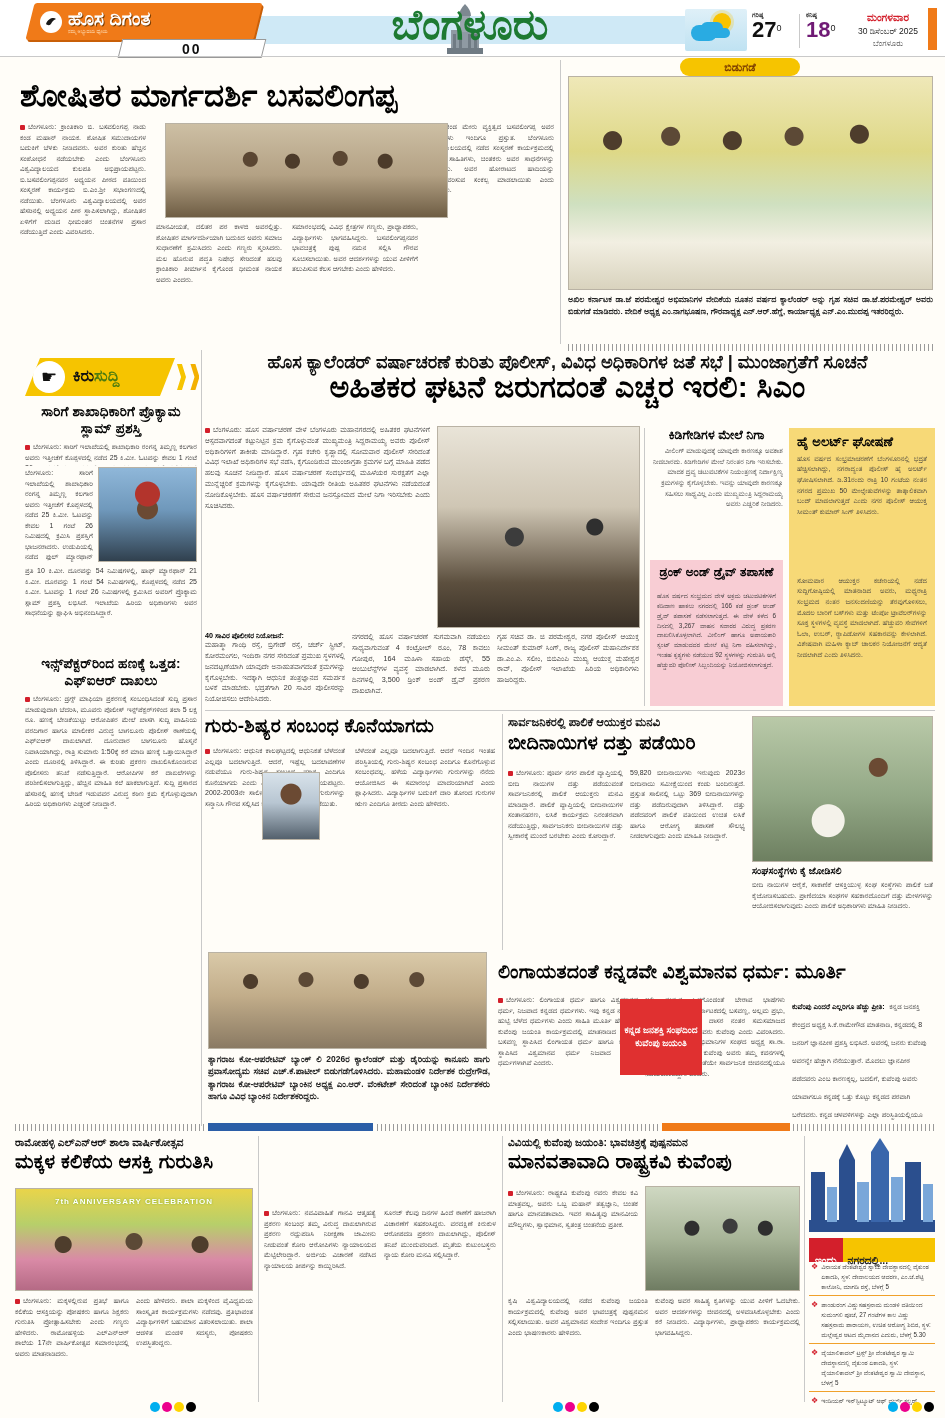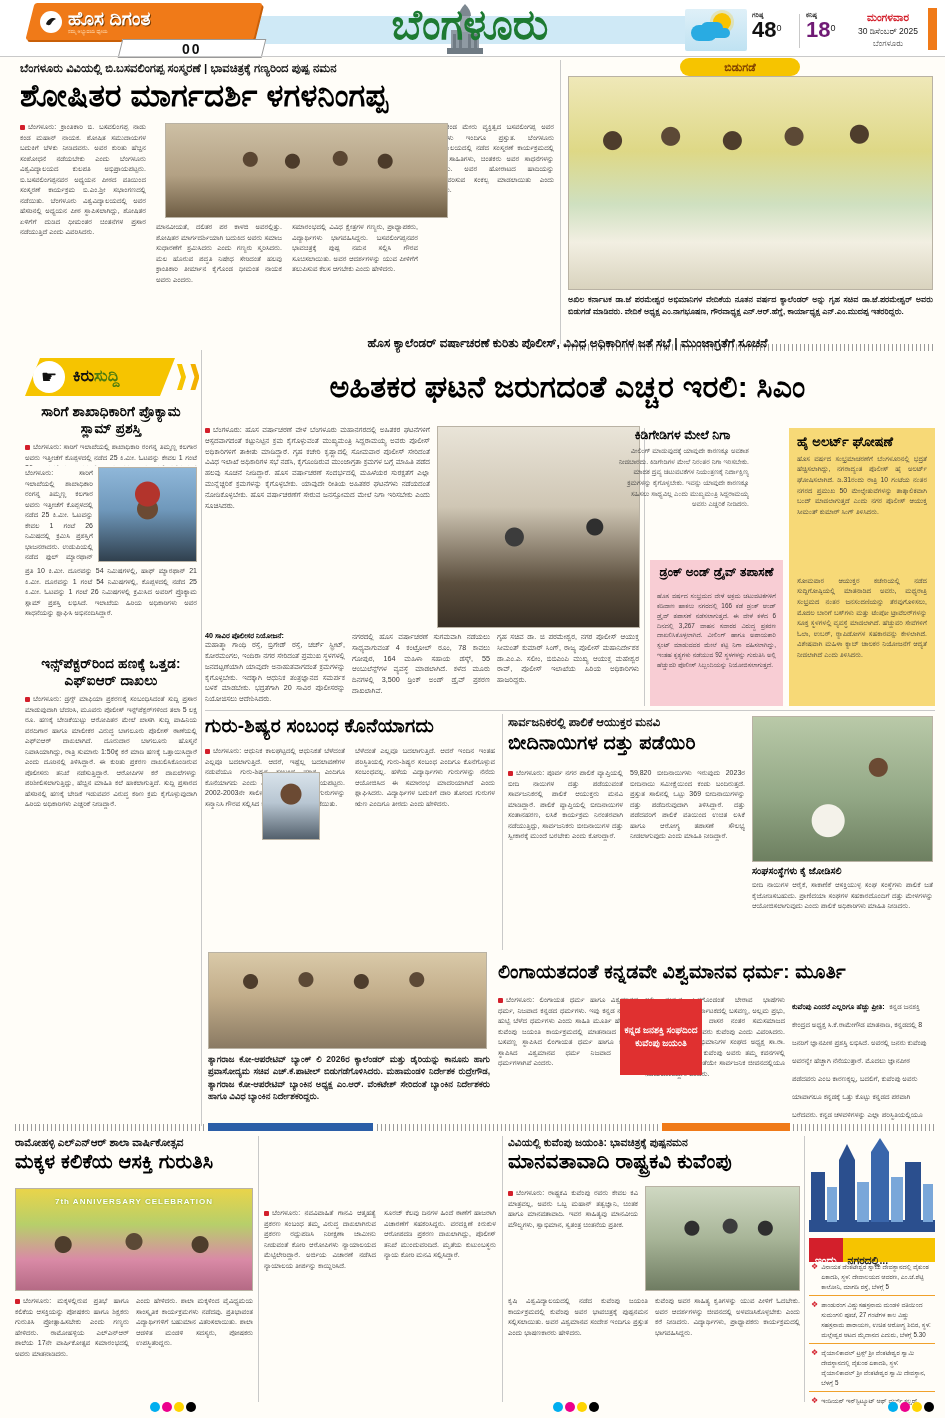--- a/index.html
+++ b/index.html
@@ -61,38 +61,37 @@
         <rect x="27" y="30" width="3" height="14" fill="#707b84"></rect>
     </svg>
     <div class="abs" style="left:270px;top:2px;width:400px;font-size:42px;font-weight:900;color:#1d7a32;text-align:center;line-height:1.1;">ಬೆಂಗಳೂರು</div>
 
     <div class="abs" style="left:685px;top:9px;width:62px;height:42px;background:linear-gradient(180deg,#dff0f8,#bfe2f2);border-radius:2px;">
       <span style="position:absolute;left:28px;top:4px;width:18px;height:18px;border-radius:50%;background:#f8c300;box-shadow:0 0 0 3px rgba(248,195,0,.25);"></span>
       <span style="position:absolute;left:6px;top:16px;width:26px;height:16px;background:#29abe2;border-radius:10px;box-shadow:8px -5px 0 -2px #29abe2,16px 0 0 -3px #29abe2;"></span>
     </div>
     <div class="abs" style="left:752px;top:11px;width:44px;text-align:left;">
       <div style="font-size:6.5px;font-weight:bold;color:#333;">ಗರಿಷ್ಠ</div>
-      <div style="line-height:1;"><span style="font-size:22px;font-weight:900;color:#111;">48</span><span class="degree">0</span></div>
+      <div style="line-height:1;"><span style="font-size:22px;font-weight:900;color:#111;">27</span><span class="degree">0</span></div>
     </div>
     <div class="abs vrule" style="left:799px;top:14px;height:34px;"></div>
     <div class="abs" style="left:806px;top:11px;width:44px;text-align:left;">
       <div style="font-size:6.5px;font-weight:bold;color:#333;">ಕನಿಷ್ಠ</div>
       <div style="line-height:1;"><span style="font-size:22px;font-weight:900;color:#701a75;">18</span><span class="degree">0</span></div>
     </div>
     <div class="abs" style="left:852px;top:11px;width:72px;text-align:center;">
       <div style="color:#d31f2b;font-weight:bold;font-size:10.5px;">ಮಂಗಳವಾರ</div>
       <div style="font-size:8.5px;color:#222;margin-top:2px;">30 ಡಿಸೆಂಬರ್ 2025</div>
       <div style="font-size:8px;color:#444;margin-top:2px;">ಬೆಂಗಳೂರು</div>
     </div>
     <div class="abs" style="left:928px;top:8px;width:9px;height:42px;background:#f07a18;"></div>
     <div class="abs hrule" style="left:0;top:56px;width:945px;"></div>
   </div>
 
-  <div class="abs kicker" style="left:20px;top:62px;width:535px;font-size:11.5px;">ಬೆಂಗಳೂರು ವಿವಿಯಲ್ಲಿ ಬಿ.ಬಸವಲಿಂಗಪ್ಪ ಸಂಸ್ಮರಣೆ | ಭಾವಚಿತ್ರಕ್ಕೆ ಗಣ್ಯರಿಂದ ಪುಷ್ಪ ನಮನ</div>
-  <div class="abs headline" style="left:20px;top:79px;width:535px;font-size:31px;">ಶೋಷಿತರ ಮಾರ್ಗದರ್ಶಿ ಳಗಳನಿಂಗಪ್ಪ</div>
+  <div class="abs headline" style="left:20px;top:79px;width:535px;font-size:31px;">ಶೋಷಿತರ ಮಾರ್ಗದರ್ಶಿ ಬಸವಲಿಂಗಪ್ಪ</div>
   <div class="abs body lead-par" style="left:20px;top:122px;width:126px;height:218px;">ಬೆಂಗಳೂರು: ಕ್ರಾಂತಿಕಾರಿ ಬಿ. ಬಸವಲಿಂಗಪ್ಪ ನಾಡು ಕಂಡ ಮಹಾನ್ ನಾಯಕ. ಶೋಷಿತ ಸಮುದಾಯಗಳ ಬದುಕಿಗೆ ಬೆಳಕು ನೀಡಿದವರು. ಅವರ ಕುರಿತು ಹೆಚ್ಚಿನ ಸಂಶೋಧನೆ ನಡೆಯಬೇಕು ಎಂದು ಬೆಂಗಳೂರು ವಿಶ್ವವಿದ್ಯಾಲಯದ ಕುಲಪತಿ ಅಭಿಪ್ರಾಯಪಟ್ಟರು. ಬಿ.ಬಸವಲಿಂಗಪ್ಪನವರ ಅಧ್ಯಯನ ಪೀಠದ ವತಿಯಿಂದ ಸಂಸ್ಮರಣೆ ಕಾರ್ಯಕ್ರಮ ಬಿ.ಎಂ.ಶ್ರೀ ಸಭಾಂಗಣದಲ್ಲಿ ನಡೆಯಿತು. ಬೆಂಗಳೂರು ವಿಶ್ವವಿದ್ಯಾಲಯದಲ್ಲಿ ಅವರ ಹೆಸರಿನಲ್ಲಿ ಅಧ್ಯಯನ ಪೀಠ ಸ್ಥಾಪಿಸಲಾಗಿದ್ದು, ಶೋಷಿತರ ಏಳಿಗೆಗೆ ದುಡಿದ ಧೀಮಂತರ ಚಿಂತನೆಗಳ ಪ್ರಸಾರ ನಡೆಯುತ್ತಿದೆ ಎಂದು ವಿವರಿಸಿದರು.</div>
   <div class="abs body" style="left:156px;top:122px;width:126px;height:218px;padding-top:100px;box-sizing:border-box;">ಮಾನವೀಯತೆ, ದಲಿತರ ಪರ ಕಾಳಜಿ ಅವರಲ್ಲಿತ್ತು. ಶೋಷಿತರ ಮಾರ್ಗದರ್ಶಿಯಾಗಿ ಬದುಕಿದ ಅವರು ಸಮಾಜ ಸುಧಾರಣೆಗೆ ಶ್ರಮಿಸಿದರು ಎಂದು ಗಣ್ಯರು ಸ್ಮರಿಸಿದರು. ಮಲ ಹೊರುವ ಪದ್ಧತಿ ನಿಷೇಧ ಸೇರಿದಂತೆ ಹಲವು ಕ್ರಾಂತಿಕಾರಿ ತೀರ್ಮಾನ ಕೈಗೊಂಡ ಧೀಮಂತ ನಾಯಕ ಅವರು ಎಂದರು.</div>
   <div class="abs body" style="left:292px;top:122px;width:126px;height:218px;padding-top:100px;box-sizing:border-box;">ಸಮಾರಂಭದಲ್ಲಿ ವಿವಿಧ ಕ್ಷೇತ್ರಗಳ ಗಣ್ಯರು, ಪ್ರಾಧ್ಯಾಪಕರು, ವಿದ್ಯಾರ್ಥಿಗಳು ಭಾಗವಹಿಸಿದ್ದರು. ಬಸವಲಿಂಗಪ್ಪನವರ ಭಾವಚಿತ್ರಕ್ಕೆ ಪುಷ್ಪ ನಮನ ಸಲ್ಲಿಸಿ ಗೌರವ ಸೂಚಿಸಲಾಯಿತು. ಅವರ ಆದರ್ಶಗಳನ್ನು ಯುವ ಪೀಳಿಗೆಗೆ ತಲುಪಿಸುವ ಕೆಲಸ ಆಗಬೇಕು ಎಂದು ಹೇಳಿದರು.</div>
   <div class="abs body" style="left:428px;top:122px;width:126px;height:218px;">ನಾಡು ಕಂಡ ಮೇರು ವ್ಯಕ್ತಿತ್ವದ ಬಸವಲಿಂಗಪ್ಪ ಅವರ ಚಿಂತನೆಗಳು ಇಂದಿಗೂ ಪ್ರಸ್ತುತ. ಬೆಂಗಳೂರು ವಿಶ್ವವಿದ್ಯಾಲಯದಲ್ಲಿ ನಡೆದ ಸಂಸ್ಮರಣೆ ಕಾರ್ಯಕ್ರಮದಲ್ಲಿ ಹಿರಿಯ ಸಾಹಿತಿಗಳು, ಚಿಂತಕರು ಅವರ ಸಾಧನೆಗಳನ್ನು ಸ್ಮರಿಸಿದರು. ಅವರ ಹೋರಾಟದ ಹಾದಿಯನ್ನು ಮುಂದುವರಿಸುವ ಸಂಕಲ್ಪ ಮಾಡಲಾಯಿತು ಎಂದು ತಿಳಿಸಿದರು.</div>
   <div class="abs photo" style="left:165px;top:123px;width:283px;height:95px;background:
        radial-gradient(circle at 30% 38%, #5a4632 7px, transparent 8px),
        radial-gradient(circle at 45% 40%, #4c3b2a 7px, transparent 8px),
        radial-gradient(circle at 62% 37%, #5a4632 7px, transparent 8px),
        radial-gradient(circle at 78% 40%, #4c3b2a 7px, transparent 8px),
        linear-gradient(180deg,#cdbfa4 0%,#b3a184 55%,#6e5d44 100%);"></div>
@@ -125,36 +124,36 @@
   <div class="abs body" style="left:25px;top:468px;width:68px;height:94px;">ಬೆಂಗಳೂರು: ಸಾರಿಗೆ ಇಲಾಖೆಯಲ್ಲಿ ಶಾಖಾಧಿಕಾರಿ ರಂಗನ್ನ ತಿಮ್ಮಣ್ಣ ಕಲಗಾರ ಅವರು ಇತ್ತೀಚೆಗೆ ಕೊಪ್ಪಳದಲ್ಲಿ ನಡೆದ 25 ಕಿ.ಮೀ. ಓಟವನ್ನು ಕೇವಲ 1 ಗಂಟೆ 26 ನಿಮಿಷದಲ್ಲಿ ಕ್ರಮಿಸಿ ಪ್ರಶಸ್ತಿಗೆ ಭಾಜನರಾದರು. ಉಡುಪಿಯಲ್ಲಿ ನಡೆದ ಫುಲ್ ಮ್ಯಾರಥಾನ್ ಓಟದಲ್ಲಿ ಭಾಗವಹಿಸಿ ಫುಲ್ ಮ್ಯಾರಥಾನ್ 42 ಕಿ.ಮೀ. ದೂರವನ್ನು 4 ಗಂಟೆ 30 ನಿಮಿಷಗಳಲ್ಲಿ ಪೂರೈಸಿದರು.</div>
   <div class="abs photo" style="left:98px;top:467px;width:99px;height:95px;background:
        radial-gradient(circle at 50% 28%, #b3342c 12px, transparent 13px),
        radial-gradient(circle at 50% 44%, #6b4a33 10px, transparent 11px),
        linear-gradient(180deg,#8fb7d9 0%,#6f98bb 45%,#30404e 100%);"></div>
   <div class="abs body" style="left:25px;top:566px;width:172px;height:86px;">ಪ್ರತಿ 10 ಕಿ.ಮೀ. ದೂರವನ್ನು 54 ನಿಮಿಷಗಳಲ್ಲಿ, ಹಾಫ್ ಮ್ಯಾರಥಾನ್ 21 ಕಿ.ಮೀ. ದೂರವನ್ನು 1 ಗಂಟೆ 54 ನಿಮಿಷಗಳಲ್ಲಿ, ಕೊಪ್ಪಳದಲ್ಲಿ ನಡೆದ 25 ಕಿ.ಮೀ. ಓಟವನ್ನು 1 ಗಂಟೆ 26 ನಿಮಿಷಗಳಲ್ಲಿ ಕ್ರಮಿಸಿದ ಅವರಿಗೆ ಪ್ರೊಕ್ಯಾಮ ಸ್ಲಾಮ್ ಪ್ರಶಸ್ತಿ ಲಭಿಸಿದೆ. ಇಲಾಖೆಯ ಹಿರಿಯ ಅಧಿಕಾರಿಗಳು ಅವರ ಸಾಧನೆಯನ್ನು ಶ್ಲಾಘಿಸಿ ಅಭಿನಂದಿಸಿದ್ದಾರೆ.</div>
   <div class="abs headline center" style="left:25px;top:656px;width:172px;font-size:13.5px;line-height:1.25;">ಇನ್ಸ್‌ಪೆಕ್ಟರ್‌ರಿಂದ ಹಣಕ್ಕೆ ಒತ್ತಡ: ಎಫ್‌ಐಆರ್ ದಾಖಲು</div>
   <div class="abs body lead-par" style="left:25px;top:694px;width:172px;height:432px;">ಬೆಂಗಳೂರು: ಡ್ರಗ್ಸ್ ಮಾಫಿಯಾ ಪ್ರಕರಣಕ್ಕೆ ಸಂಬಂಧಿಸಿದಂತೆ ಸುದ್ದಿ ಪ್ರಸಾರ ಮಾಡುವುದಾಗಿ ಬೆದರಿಸಿ, ಮೂವರು ಪೊಲೀಸ್ ಇನ್ಸ್‌ಪೆಕ್ಟರ್‌ಗಳಿಂದ ತಲಾ 5 ಲಕ್ಷ ರೂ. ಹಣಕ್ಕೆ ಬೇಡಿಕೆಯಿಟ್ಟು ಆರೋಪಿತರ ಮೇಲೆ ಖಾಸಗಿ ಸುದ್ದಿ ವಾಹಿನಿಯ ವರದಿಗಾರ ಹಾಗೂ ಮಾಲೀಕರ ವಿರುದ್ಧ ಬಾಗಲೂರು ಪೊಲೀಸ್ ಠಾಣೆಯಲ್ಲಿ ಎಫ್‌ಐಆರ್ ದಾಖಲಾಗಿದೆ. ದೂರುದಾರ ಬಾಗಲೂರು ಹೊಸ್ಮನೆ ನಿವಾಸಿಯಾಗಿದ್ದು, ರಾತ್ರಿ ಸುಮಾರು 1:50ಕ್ಕೆ ಕರೆ ಮಾಡಿ ಹಣಕ್ಕೆ ಒತ್ತಾಯಿಸಿದ್ದಾರೆ ಎಂದು ದೂರಿನಲ್ಲಿ ತಿಳಿಸಿದ್ದಾರೆ. ಈ ಕುರಿತು ಪ್ರಕರಣ ದಾಖಲಿಸಿಕೊಂಡಿರುವ ಪೊಲೀಸರು ತನಿಖೆ ನಡೆಸುತ್ತಿದ್ದಾರೆ. ಆರೋಪಿಗಳ ಕರೆ ದಾಖಲೆಗಳನ್ನು ಪರಿಶೀಲಿಸಲಾಗುತ್ತಿದ್ದು, ಹೆಚ್ಚಿನ ಮಾಹಿತಿ ಕಲೆ ಹಾಕಲಾಗುತ್ತಿದೆ. ಸುದ್ದಿ ಪ್ರಸಾರದ ಹೆಸರಿನಲ್ಲಿ ಹಣಕ್ಕೆ ಬೇಡಿಕೆ ಇಡುವವರ ವಿರುದ್ಧ ಕಠಿಣ ಕ್ರಮ ಕೈಗೊಳ್ಳುವುದಾಗಿ ಹಿರಿಯ ಅಧಿಕಾರಿಗಳು ಎಚ್ಚರಿಕೆ ನೀಡಿದ್ದಾರೆ.</div>
   <div class="abs vrule" style="left:201px;top:350px;height:776px;"></div>
 
-  <div class="abs kicker center" style="left:200px;top:336px;width:735px;font-size:12px;">ಹೊಸ ಕ್ಯಾಲೆಂಡರ್ ವರ್ಷಾಚರಣೆ ಕುರಿತು ಪೊಲೀಸ್, ವಿವಿಧ ಅಧಿಕಾರಿಗಳ ಜತೆ ಸಭೆ | ಮುಂಜಾಗ್ರತೆಗೆ ಸೂಚನೆ</div>
+  <div class="abs kicker center" style="left:200px;top:352px;width:735px;font-size:18px;">ಹೊಸ ಕ್ಯಾಲೆಂಡರ್ ವರ್ಷಾಚರಣೆ ಕುರಿತು ಪೊಲೀಸ್, ವಿವಿಧ ಅಧಿಕಾರಿಗಳ ಜತೆ ಸಭೆ | ಮುಂಜಾಗ್ರತೆಗೆ ಸೂಚನೆ</div>
   <div class="abs headline center" style="left:200px;top:371px;width:735px;font-size:30px;">ಅಹಿತಕರ ಘಟನೆ ಜರುಗದಂತೆ ಎಚ್ಚರ ಇರಲಿ: ಸಿಎಂ</div>
   <div class="abs body lead-par" style="left:205px;top:425px;width:225px;height:203px;font-size:7.2px;">ಬೆಂಗಳೂರು: ಹೊಸ ವರ್ಷಾಚರಣೆ ವೇಳೆ ಬೆಂಗಳೂರು ಮಹಾನಗರದಲ್ಲಿ ಅಹಿತಕರ ಘಟನೆಗಳಿಗೆ ಆಸ್ಪದವಾಗದಂತೆ ಕಟ್ಟುನಿಟ್ಟಿನ ಕ್ರಮ ಕೈಗೊಳ್ಳುವಂತೆ ಮುಖ್ಯಮಂತ್ರಿ ಸಿದ್ದರಾಮಯ್ಯ ಅವರು ಪೊಲೀಸ್ ಅಧಿಕಾರಿಗಳಿಗೆ ತಾಕೀತು ಮಾಡಿದ್ದಾರೆ. ಗೃಹ ಕಚೇರಿ ಕೃಷ್ಣಾದಲ್ಲಿ ಸೋಮವಾರ ಪೊಲೀಸ್ ಸೇರಿದಂತೆ ವಿವಿಧ ಇಲಾಖೆ ಅಧಿಕಾರಿಗಳ ಸಭೆ ನಡೆಸಿ, ಕೈಗೊಂಡಿರುವ ಮುಂಜಾಗ್ರತಾ ಕ್ರಮಗಳ ಬಗ್ಗೆ ಮಾಹಿತಿ ಪಡೆದ ಹಲವು ಸೂಚನೆ ನೀಡಿದ್ದಾರೆ. ಹೊಸ ವರ್ಷಾಚರಣೆ ಸಂದರ್ಭದಲ್ಲಿ ಮಹಿಳೆಯರ ಸುರಕ್ಷತೆಗೆ ಎಲ್ಲಾ ಮುನ್ನೆಚ್ಚರಿಕೆ ಕ್ರಮಗಳನ್ನು ಕೈಗೊಳ್ಳಬೇಕು. ಯಾವುದೇ ರೀತಿಯ ಅಹಿತಕರ ಘಟನೆಗಳು ನಡೆಯದಂತೆ ನೋಡಿಕೊಳ್ಳಬೇಕು. ಹೊಸ ವರ್ಷಾಚರಣೆಗೆ ಸೇರುವ ಜನಸ್ತೋಮದ ಮೇಲೆ ನಿಗಾ ಇರಿಸಬೇಕು ಎಂದು ಸೂಚಿಸಿದರು.</div>
   <div class="abs photo" style="left:437px;top:426px;width:203px;height:202px;background:
        radial-gradient(circle at 38% 55%, #3c3c3c 9px, transparent 10px),
        radial-gradient(circle at 78% 50%, #2f2f2f 8px, transparent 9px),
        linear-gradient(180deg,#e9e4d8 0%,#cfc6b4 40%,#5c4f3e 78%,#3a3127 100%);"></div>
   <div class="abs" style="left:205px;top:632px;width:140px;height:74px;">
     <div class="boxhead" style="font-size:7.2px;">40 ಸಾವಿರ ಪೊಲೀಸರ ನಿಯೋಜನೆ:</div>
     <div class="body" style="height:62px;font-size:7.2px;">ಮಹಾತ್ಮಾ ಗಾಂಧಿ ರಸ್ತೆ, ಬ್ರಿಗೇಡ್ ರಸ್ತೆ, ಚರ್ಚ್ ಸ್ಟ್ರೀಟ್, ಕೋರಮಂಗಲ, ಇಂದಿರಾ ನಗರ ಸೇರಿದಂತೆ ಪ್ರಮುಖ ಸ್ಥಳಗಳಲ್ಲಿ ಜನದಟ್ಟಣೆಯಾಗಿ ಯಾವುದೇ ಅನಾಹುತವಾಗದಂತೆ ಕ್ರಮಗಳನ್ನು ಕೈಗೊಳ್ಳಬೇಕು. ಇದಕ್ಕಾಗಿ ಆಧುನಿಕ ತಂತ್ರಜ್ಞಾನದ ಸಮರ್ಪಕ ಬಳಕೆ ಮಾಡಬೇಕು. ಭದ್ರತೆಗಾಗಿ 20 ಸಾವಿರ ಪೊಲೀಸರನ್ನು ನಿಯೋಜಿಸಲು ಆದೇಶಿಸಿದರು.</div>
   </div>
   <div class="abs body" style="left:352px;top:632px;width:138px;height:74px;font-size:7.2px;">ನಗರದಲ್ಲಿ ಹೊಸ ವರ್ಷಾಚರಣೆ ಸುಗಮವಾಗಿ ನಡೆಯಲು ಸಾಧ್ಯವಾಗುವಂತೆ 4 ಕಂಟ್ರೋಲ್ ರೂಂ, 78 ಕಾವಲು ಗೋಪುರ, 164 ಮಹಿಳಾ ಸಹಾಯ ಡೆಸ್ಕ್, 55 ಆಂಬುಲೆನ್ಸ್‌ಗಳ ವ್ಯವಸ್ಥೆ ಮಾಡಲಾಗಿದೆ. ಕಳೆದ ಮೂರು ದಿನಗಳಲ್ಲಿ 3,500 ಡ್ರಿಂಕ್ ಅಂಡ್ ಡ್ರೈವ್ ಪ್ರಕರಣ ದಾಖಲಾಗಿವೆ.</div>
   <div class="abs body" style="left:497px;top:632px;width:142px;height:74px;font-size:7.2px;">ಗೃಹ ಸಚಿವ ಡಾ. ಜಿ ಪರಮೇಶ್ವರ, ನಗರ ಪೊಲೀಸ್ ಆಯುಕ್ತ ಸೀಮಂತ್ ಕುಮಾರ್ ಸಿಂಗ್, ರಾಜ್ಯ ಪೊಲೀಸ್ ಮಹಾನಿರ್ದೇಶಕ ಡಾ.ಎಂ.ಎ. ಸಲೀಂ, ಬಿಬಿಎಂಪಿ ಮುಖ್ಯ ಆಯುಕ್ತ ಮಹೇಶ್ವರ ರಾವ್, ಪೊಲೀಸ್ ಇಲಾಖೆಯ ಹಿರಿಯ ಅಧಿಕಾರಿಗಳು ಹಾಜರಿದ್ದರು.</div>
   <div class="abs vrule" style="left:644px;top:428px;height:278px;"></div>
 
-  <div class="abs" style="left:616px;top:428px;width:133px;height:127px;">
+  <div class="abs" style="left:650px;top:428px;width:133px;height:127px;">
     <div class="boxhead center" style="font-size:12.5px;margin-bottom:4px;">ಕಿಡಿಗೇಡಿಗಳ ಮೇಲೆ ನಿಗಾ</div>
     <div class="sideboxbody" style="text-align:right;height:100px;">ವೀಲಿಂಗ್ ಮಾಡುವುದಕ್ಕೆ ಯಾವುದೇ ಕಾರಣಕ್ಕೂ ಅವಕಾಶ ನೀಡಬಾರದು. ಕಿಡಿಗೇಡಿಗಳ ಮೇಲೆ ನಿರಂತರ ನಿಗಾ ಇರಿಸಬೇಕು. ಮಾದಕ ದ್ರವ್ಯ ಚಟುವಟಿಕೆಗಳ ನಿಯಂತ್ರಣಕ್ಕೆ ನಿರ್ದಾಕ್ಷಿಣ್ಯ ಕ್ರಮಗಳನ್ನು ಕೈಗೊಳ್ಳಬೇಕು. ಇವನ್ನು ಯಾವುದೇ ಕಾರಣಕ್ಕೂ ಸಹಿಸಲು ಸಾಧ್ಯವಿಲ್ಲ ಎಂದು ಮುಖ್ಯಮಂತ್ರಿ ಸಿದ್ದರಾಮಯ್ಯ ಅವರು ಎಚ್ಚರಿಕೆ ನೀಡಿದರು.</div>
   </div>
   <div class="abs" style="left:789px;top:428px;width:146px;height:278px;background:#f7d977;box-sizing:border-box;padding:7px 8px;">
     <div class="boxhead" style="font-size:13px;margin-bottom:4px;">ಹೈ ಅಲರ್ಟ್ ಘೋಷಣೆ</div>
     <div class="sideboxbody" style="height:118px;">ಹೊಸ ವರ್ಷದ ಸಂಭ್ರಮಾಚರಣೆಗೆ ಬೆಂಗಳೂರಿನಲ್ಲಿ ಭದ್ರತೆ ಹೆಚ್ಚಿಸಲಾಗಿದ್ದು, ನಗರಾದ್ಯಂತ ಪೊಲೀಸ್ ಹೈ ಅಲರ್ಟ್ ಘೋಷಿಸಲಾಗಿದೆ. ಡಿ.31ರಂದು ರಾತ್ರಿ 10 ಗಂಟೆಯ ನಂತರ ನಗರದ ಪ್ರಮುಖ 50 ಮೇಲ್ಸೇತುವೆಗಳನ್ನು ತಾತ್ಕಾಲಿಕವಾಗಿ ಬಂದ್ ಮಾಡಲಾಗುತ್ತದೆ ಎಂದು ನಗರ ಪೊಲೀಸ್ ಆಯುಕ್ತ ಸೀಮಂತ್ ಕುಮಾರ್ ಸಿಂಗ್ ತಿಳಿಸಿದರು.</div>
     <div class="sideboxbody" style="height:126px;margin-top:4px;">ಸೋಮವಾರ ಆಯುಕ್ತರ ಕಚೇರಿಯಲ್ಲಿ ನಡೆದ ಸುದ್ದಿಗೋಷ್ಠಿಯಲ್ಲಿ ಮಾತನಾಡಿದ ಅವರು, ಮಧ್ಯರಾತ್ರಿ ಸಂಭ್ರಮದ ನಂತರ ಜನಸಂದಣಿಯನ್ನು ತೆರವುಗೊಳಿಸಲು, ಮೊದಲ ಬಾರಿಗೆ ಬಸ್‌ಗಳು ಮತ್ತು ಟೆಂಪೋ ಟ್ರಾವೆಲರ್‌ಗಳನ್ನು ಸೂಕ್ತ ಸ್ಥಳಗಳಲ್ಲಿ ವ್ಯವಸ್ಥೆ ಮಾಡಲಾಗಿದೆ. ಹೆಚ್ಚುವರಿ ಸೇವೆಗಳಿಗೆ ಓಲಾ, ಉಬರ್, ರ‍್ಯಾಪಿಡೋಗಳ ಸಹಕಾರವನ್ನು ಕೇಳಲಾಗಿದೆ. ವಿಶೇಷವಾಗಿ ಮಹಿಳಾ ಕ್ಯಾಬ್ ಚಾಲಕರ ನಿಯೋಜನೆಗೆ ಆದ್ಯತೆ ನೀಡಲಾಗಿದೆ ಎಂದು ತಿಳಿಸಿದರು.</div>
   </div>
   <div class="abs" style="left:650px;top:560px;width:133px;height:146px;background:#f8cdd4;box-sizing:border-box;padding:6px 7px;">
     <div class="boxhead center" style="font-size:12px;margin-bottom:11px;">ಡ್ರಂಕ್ ಅಂಡ್ ಡ್ರೈವ್ ತಪಾಸಣೆ</div>

